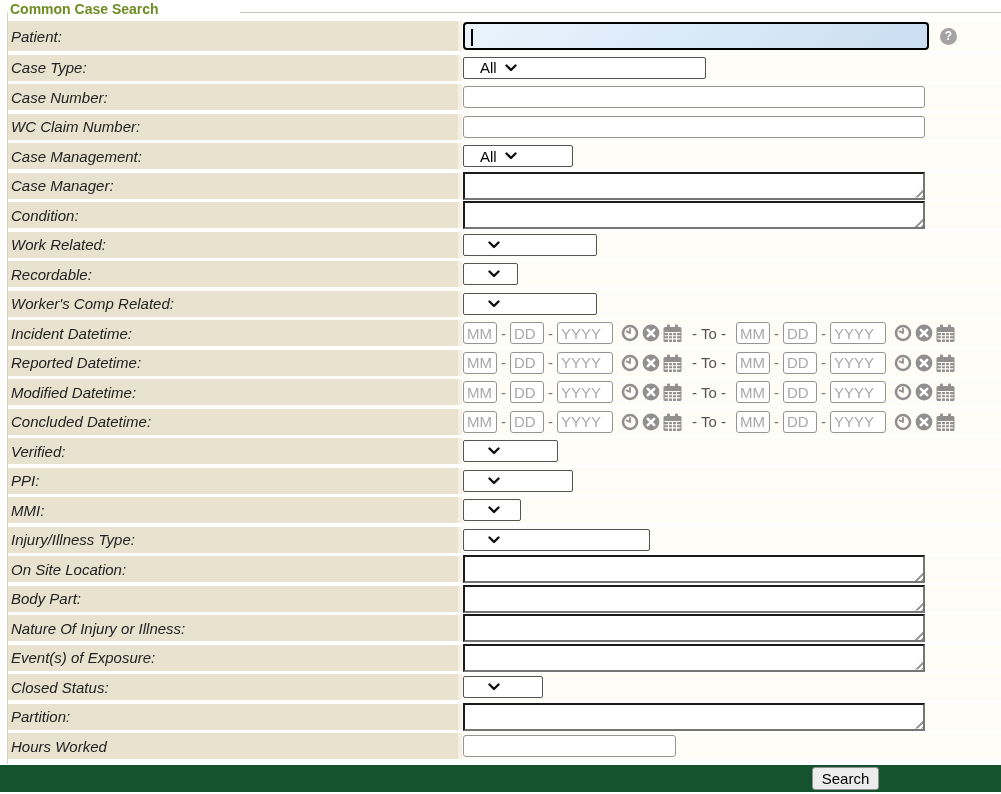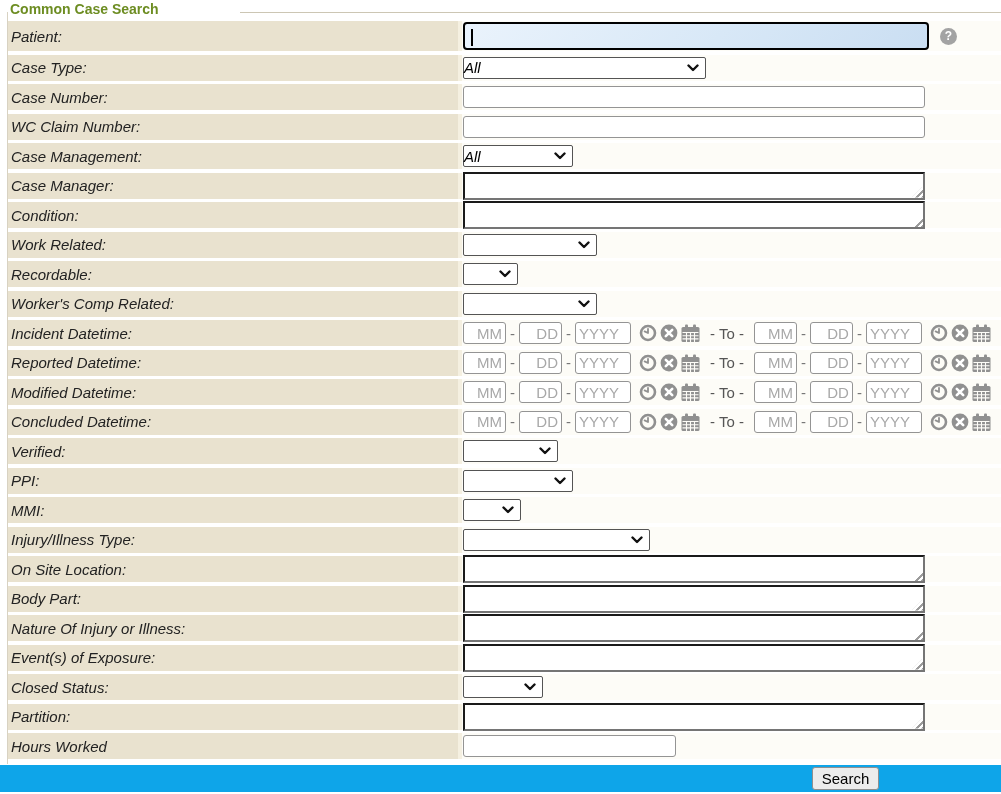--- a/index.html
+++ b/index.html
@@ -21,42 +21,42 @@
 
   
   .ti { height:22px; border:1px solid #949494; border-radius:3px; background:#fff; font-size:15px; padding:0 4px; color:#000; font-family:inherit; }
   .ti::placeholder { color:#a8a8a8; opacity:1; }
   .w-full { width:462px; }
   .w-hours { width:213px; }
 
   .ti-focused { position:relative; width:466px; height:28px; border:2px solid #000; border-radius:4px; background:linear-gradient(135deg,#eaf3fc 0%,#d8e8f7 55%,#cadef2 100%); }
   .caret { position:absolute; left:6px; top:5px; width:1.5px; height:17px; background:#000; }
 
-  .selbox { height:22px; border:1px solid #545454; border-radius:2px; background:#fff; display:flex; align-items:center; justify-content:space-between; font-size:15px; color:#000; padding:0 6px 0 0; cursor:default;font-style:italic; }
+  .selbox { height:22px; border:1px solid #545454; border-radius:2px; background:#fff; display:flex; align-items:center; justify-content:flex-start; font-size:15px; color:#000; padding:0 6px 0 16px; cursor:default; }
   .selbox .chev { flex:none; margin-left:8px; }
   .sel-243{width:243px;} .sel-110{width:110px;} .sel-134{width:134px;} .sel-55{width:55px;}
   .sel-95{width:95px;} .sel-58{width:58px;} .sel-187{width:187px;} .sel-80{width:80px;}
 
   .ta-wrap { position:relative; width:462px; height:28px; }
   .ta { width:100%; height:100%; resize:none; background:#fff; border-style:solid; border-width:2px; border-color:#1a1a1a #757575 #757575 #1a1a1a; font-family:inherit; font-size:15px; padding:2px 4px; overflow:hidden; }
   .grip { position:absolute; right:2px; bottom:2px; width:11px; height:11px; clip-path:polygon(100% 0,100% 100%,0 100%); background:repeating-linear-gradient(-45deg,#9c9c9c 0 1.6px,#fff 1.6px 4.2px); pointer-events:none; }
 
   
   .dt { display:flex; align-items:center; }
   .dt .ti { padding:0 3px; }
-  .dt-mm { width:43px;text-align:right; } .dt-yy { width:56px; }
+  .dt-mm { width:34px; } .dt-yy { width:56px; }
   .dash { color:#777; font-size:15px; margin:0 4px; }
   .tolab { color:#555; font-size:15px; margin:0 10px; white-space:pre; }
   .dticons { display:flex; align-items:center; gap:3px; margin-left:8px; }
   .dticons svg { display:block; cursor:pointer; }
 
   .help { width:17px; height:17px; border-radius:50%; background:#a3a3a3; color:#fff; font-size:12px; font-weight:bold; display:flex; align-items:center; justify-content:center; margin-left:11px; cursor:pointer; }
 
   
-  .footer { position:absolute; left:0; right:0; top:765px; height:27px; background:#0ea5e9;padding-left:24px; }
+  .footer { position:absolute; left:0; right:0; top:765px; height:27px; background:#14532d;padding-left:24px; }
   .btn-search { position:absolute; left:812px; top:2px; width:67px; height:23px; background:#ececec; border:1px solid #8f8f8f; border-radius:3px; font-size:15px; color:#000; font-family:inherit; cursor:pointer; }
 </style>
 </head>
 <body>
 
 <svg width="0" height="0" style="position:absolute">
   <defs>
     <g id="i-clock">
       <circle cx="9" cy="9" r="7" fill="none" stroke="#909090" stroke-width="2.6"></circle>
       <path d="M9 4.8 V9 L5.6 7.4" fill="none" stroke="#909090" stroke-width="1.8" stroke-linecap="round" stroke-linejoin="round"></path>

